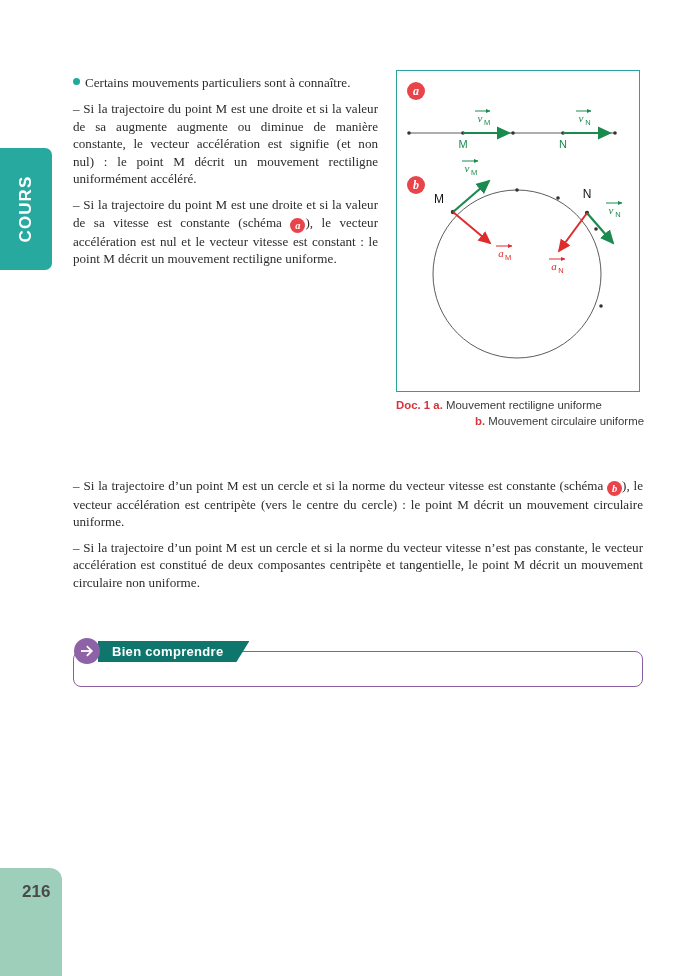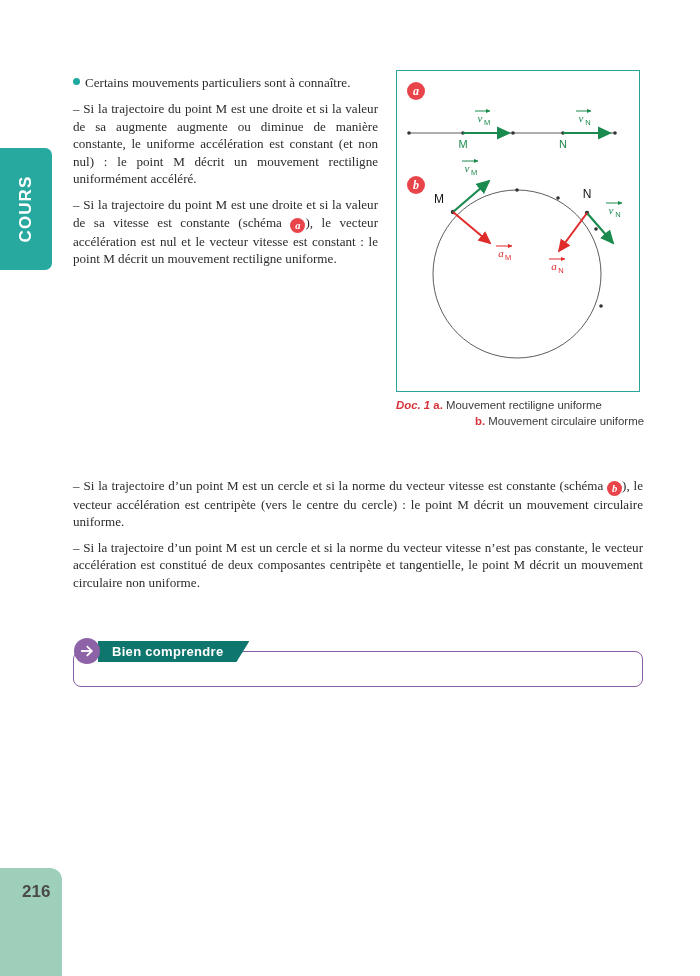--- a/index.html
+++ b/index.html
@@ -155,21 +155,20 @@
     top: 398px;
     width: 248px;
     font-family: "Liberation Sans", sans-serif;
     font-size: 11.4px;
     line-height: 15.5px;
     color: #3b3b3b;
   }
   .doc-caption .doc-label {
     color: #d6333a;
     font-weight: bold;
-    font-style: italic;
   }
   .doc-caption .sub-letter {
     color: #d6333a;
     font-weight: bold;
   }
   .doc-caption .cap-line-1 { display: block; }
   .doc-caption .cap-line-2 { display: block; text-align: right; }
 
   
   .bc-box {
@@ -226,21 +225,21 @@
   <span class="page-num">216</span>
 </div>
 
 <div class="col-left">
 
   <p>
     <span class="bullet-dot"></span><span>Certains mouvements particuliers sont à connaître.</span>
   </p>
 
   <p>
-    <span>– Si la trajectoire du point M est une </span><b>droite</b><span> et si la valeur de sa augmente augmente ou diminue de manière constante, </span><b>le uniforme accélération est constant</b><span> (et non nul)&nbsp;: le point M décrit un </span><b>mouvement rectiligne uniformément accéléré</b><span>.</span>
+    <span>– Si la trajectoire du point M est une </span><b>droite</b><span> et si la valeur de sa augmente augmente ou diminue de manière constante, </span><b>le vecteur accélération est signifie</b><span> (et non nul)&nbsp;: le point M décrit un </span><b>mouvement rectiligne uniformément accéléré</b><span>.</span>
   </p>
 
   <p>
     <span>– Si la trajectoire du point M est une </span><b>droite</b><span> et si la valeur de sa vitesse est constante (schéma </span><span class="badge">a</span><span>), </span><b>le vecteur accélération est nul</b><span> et le vecteur vitesse est constant&nbsp;: le point M décrit un </span><b>mouvement rectiligne uniforme</b><span>.</span>
   </p>
 
 
 </div>
 
 <div class="doc-frame">

